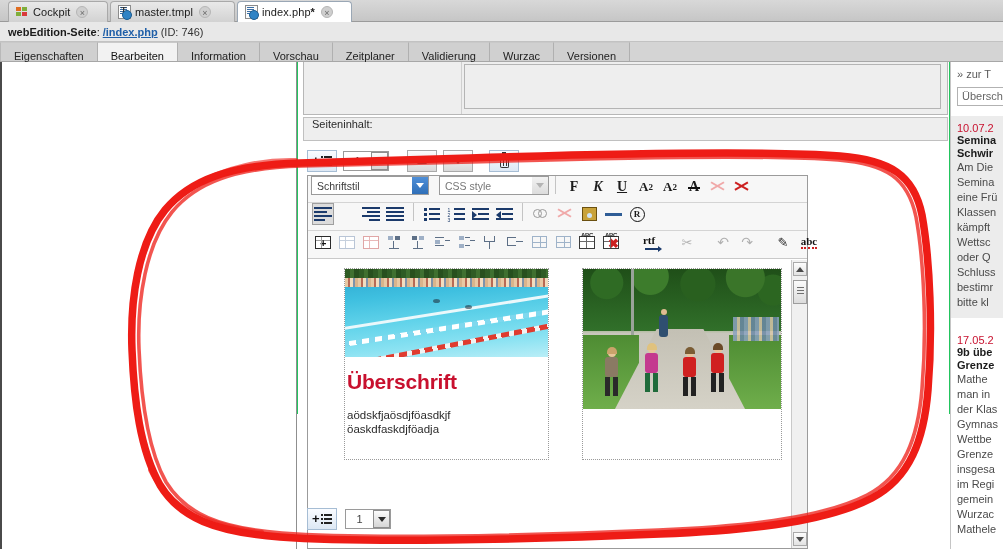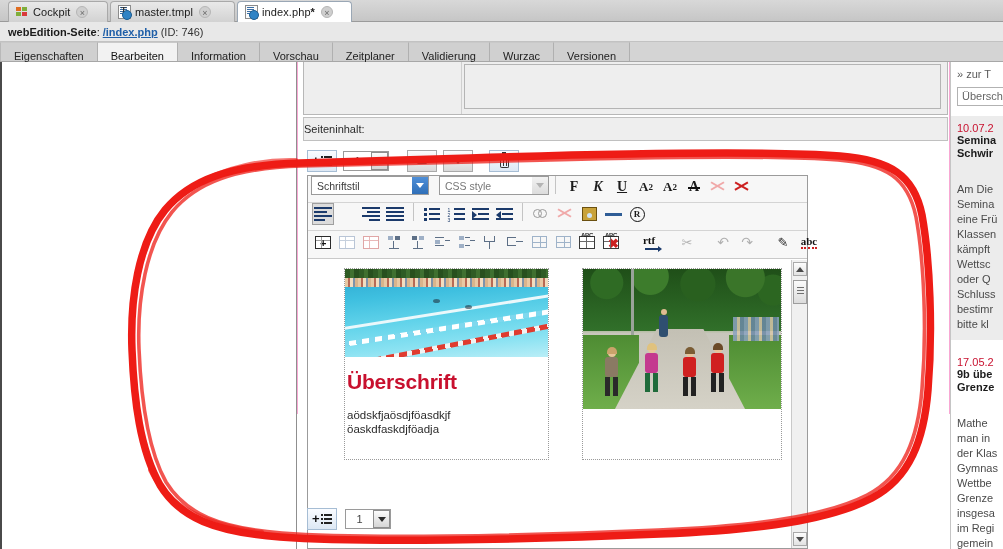--- a/index.html
+++ b/index.html
@@ -3,21 +3,21 @@
 <meta charset="utf-8">
 <style>
   * { box-sizing: border-box; }
   html, body {
     margin: 0; padding: 0;
     width: 1003px; height: 549px;
     overflow: hidden;
     background: #ffffff;
     font-family: "Liberation Sans", sans-serif;
   }
-  #root { position: relative; width: 1003px; height: 414px; background: #f9a8d4; }
+  #root { position: relative; width: 1003px; height: 414px; background: #22c55e; }
 
   
   .tabstrip {
     position: absolute; left: 0; top: 0; width: 1003px; height: 22px;
     background: linear-gradient(#d8d8d8, #c6c6c6);
     border-bottom: 1px solid #9b9b9b;
   }
   .apptab {
     position: absolute; top: 1px; height: 21px;
     display: flex; align-items: center; gap: 4px;
@@ -120,21 +120,21 @@
   .formrow .cellA { width: 158px; border-right: 1px solid #cfcfcf; }
   .formrow .cellB { flex: 1; display: flex; align-items: flex-start; padding: 2px 6px 6px 2px; }
   .formrow .bigfield {
     width: 100%; height: 45px;
     background: #eeeeee; border: 1px solid #b4b4b4;
   }
 
   .seiteninhalt {
     position: absolute; left: 5px; top: 55px; width: 645px; height: 24px;
     background: #eeeeee; border: 1px solid #c0c0c0;
-    display: flex; align-items: center; padding-left: 0;
+    display: flex; align-items: flex-start; padding-left: 8px;
     font-size: 11px; color: #2a2a2a;
   }
 
   
   .blocktoolbar {
     position: absolute; left: 9px; top: 85px; width: 500px; height: 28px;
     display: flex; align-items: center; gap: 6px;
   }
   .btn-sq {
     width: 30px; height: 22px;
@@ -477,21 +477,21 @@
   }
   .rp-search {
     margin: 7px 0 0 6px; height: 19px; width: 90px;
     background:#fff; border:1px solid #b2b2b2;
     font-size:11px; color:#666; padding-left:4px; line-height:17px; white-space:nowrap;
   }
   .newsitem { margin: 10px 0 0 0; padding: 6px 0 8px 6px; background: #ececec; }
   .newsitem.alt { background: #ffffff; }
   .news-date { font-size: 11px; color: #c8102e; white-space: nowrap; }
   .news-title { font-size: 11px; font-weight: bold; color: #1b1b1b; white-space: nowrap; line-height:13px; }
-  .news-body { font-size: 11px; color: #4a4a4a; line-height: 15px; white-space: nowrap; margin-top: 22px; }
+  .news-body { font-size: 11px; color: #4a4a4a; line-height: 15px; white-space: nowrap; margin-top: 0; }
 
   
   .annot { position: absolute; left: 0; top: 0; width: 1003px; height: 549px; pointer-events: none; }
 </style>
 </head>
 <body>
 
 <div id="root">
 
   <div class="tabstrip">

